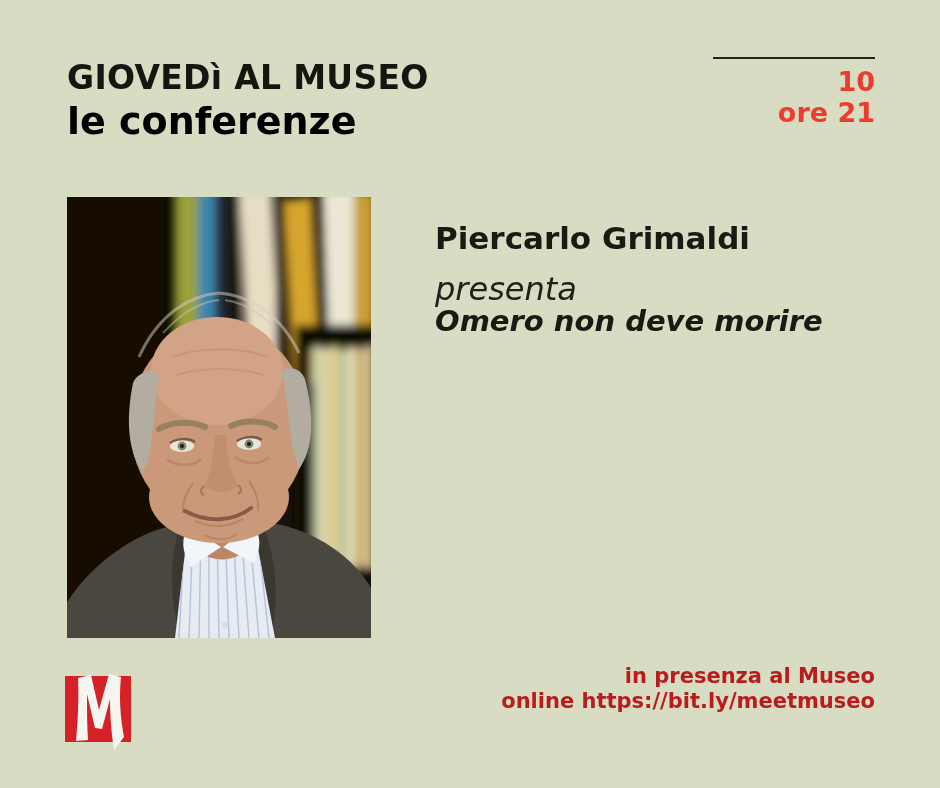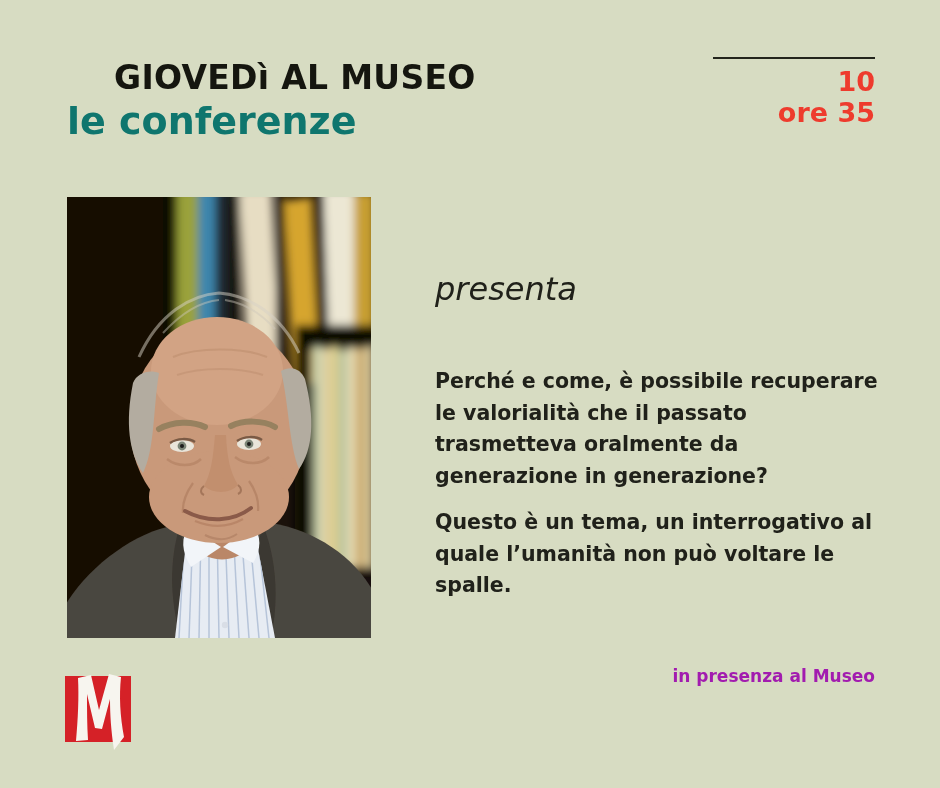--- a/index.html
+++ b/index.html
@@ -7,25 +7,25 @@
   .poster{
     position:relative;
     width:940px;height:788px;
     background:#d7dcc2;
     overflow:hidden;
   }
   
   .eyebrow{
     position:absolute;left:67px;top:58px;
     font-size:33px;font-weight:bold;color:#15160f;
-    letter-spacing:.3px;white-space:nowrap;margin-left:47px;
+    letter-spacing:.3px;white-space:nowrap;
   }
   .series-title{
     position:absolute;left:67px;top:99px;
-    font-size:38px;font-weight:bold;color:#0f766e;
+    font-size:38px;font-weight:bold;color:#000000;
     white-space:nowrap;
   }
   
   .date-rule{
     position:absolute;top:57px;right:65px;
     width:162px;height:2px;background:#23251c;
   }
   .date-block{
     position:absolute;top:66px;right:65px;
     text-align:right;color:#ee3b2d;
@@ -55,41 +55,41 @@
   }
   .abstract{
     position:absolute;left:435px;top:366px;width:452px;
     font-size:20.5px;font-weight:bold;color:#20211a;
     line-height:31.5px;
   }
   .abstract p{margin:0 0 15px 0;}
   
   .venue{
     position:absolute;top:664px;right:65px;
-    text-align:right;color:#a21caf;
-    font-size:17px;font-weight:bold;line-height:24.5px;
+    text-align:right;color:#b91c1c;
+    font-size:21px;font-weight:bold;line-height:24.5px;
     white-space:nowrap;
   }
   .logo{
     position:absolute;left:65px;top:672px;
     width:66px;height:80px;display:block;
   }
 </style>
 </head>
 <body>
 
 <div class="poster">
 
   <div class="eyebrow">GIOVEDì AL MUSEO</div>
   <div class="series-title">le conferenze</div>
 
   <div class="date-rule"></div>
   <div class="date-block">
     <div class="date-day">10</div>
-    <div class="date-time">ore 35</div>
+    <div class="date-time">ore 21</div>
   </div>
 
   <svg class="portrait" viewBox="0 0 304 441" preserveAspectRatio="none" role="img">
     <defs>
       <filter id="bgblur" x="-20%" y="-20%" width="140%" height="140%">
           <feGaussianBlur stdDeviation="4"></feGaussianBlur>
         </filter>
       <filter id="soft" x="-20%" y="-20%" width="140%" height="140%">
           <feGaussianBlur stdDeviation="0.7"></feGaussianBlur>
         </filter>
@@ -191,28 +191,27 @@
         <path d="M182 284 C189 294 192 304 191 314" fill="none" stroke="#ab7a5b" stroke-width="2.2" opacity="0.6"></path>
 
         <path d="M118 314 C140 326 166 325 184 311" fill="none" stroke="#8a5a48" stroke-width="4" stroke-linecap="round"></path>
         <path d="M128 324 C145 331 162 330 176 322" fill="none" stroke="#b07c5f" stroke-width="2.2" opacity="0.65"></path>
 
         <path d="M138 338 C150 344 160 344 170 337" fill="none" stroke="#a5755a" stroke-width="2" opacity="0.5"></path>
       </g>
     </g>
   </svg>
 
+  <div class="speaker-name">Piercarlo Grimaldi</div>
   <div class="presents-label">presenta</div>
-  <div class="abstract">
-    <p>Perché e come, è possibile recuperare le valorialità che il passato trasmetteva oralmente da generazione in generazione?</p>
-    <p>Questo è un tema, un interrogativo al quale l’umanità non può voltare le spalle.</p>
-  </div>
+  <div class="talk-title">Omero non deve morire</div>
 
   <div class="venue">
     <div>in presenza al Museo</div>
+    <div>online https://bit.ly/meetmuseo</div>
   </div>
 
   <svg class="logo" viewBox="0 0 66 80" role="img">
     <rect x="0" y="4" width="66" height="66" fill="#d52127"></rect>
     <path d="M11 69 C13 47 14 25 13 6 L26 3 L34 38 L44 2 L56 5 C54 24 55 44 59 65 L49 78 C46 58 45 42 45 27 L37 57 L30 56 L22 22 C22 38 22 53 23 68 Z" fill="#f7f5ef"></path>
   </svg>
 
 </div>
 
 </body></html>

